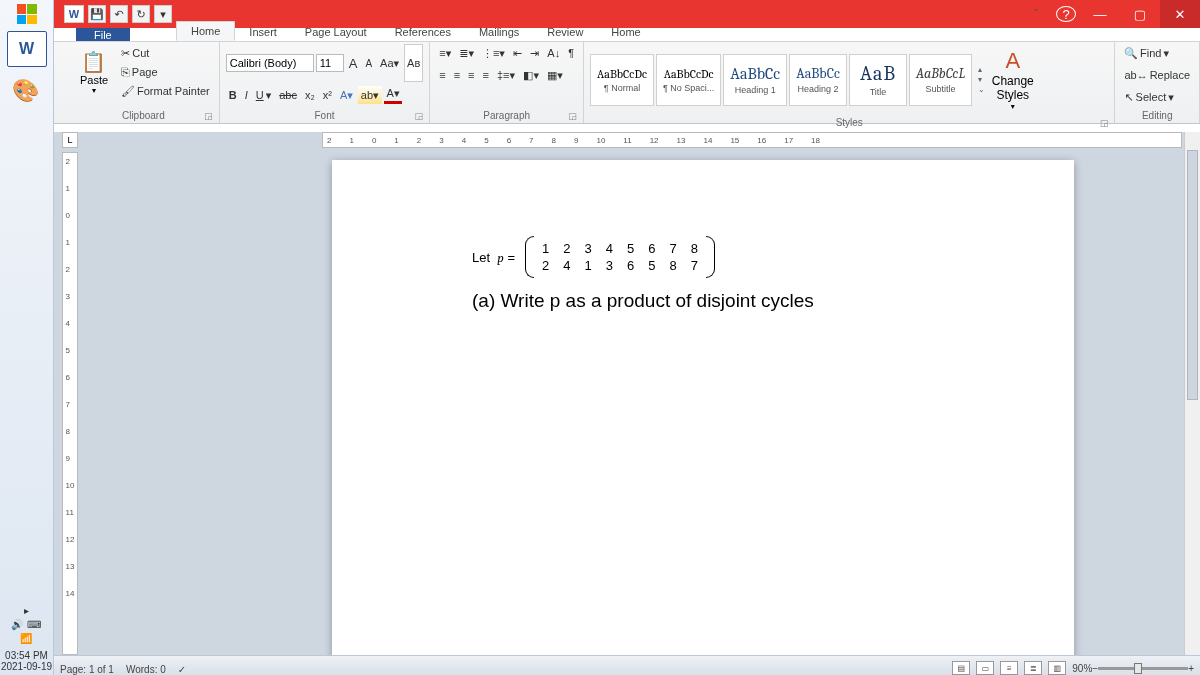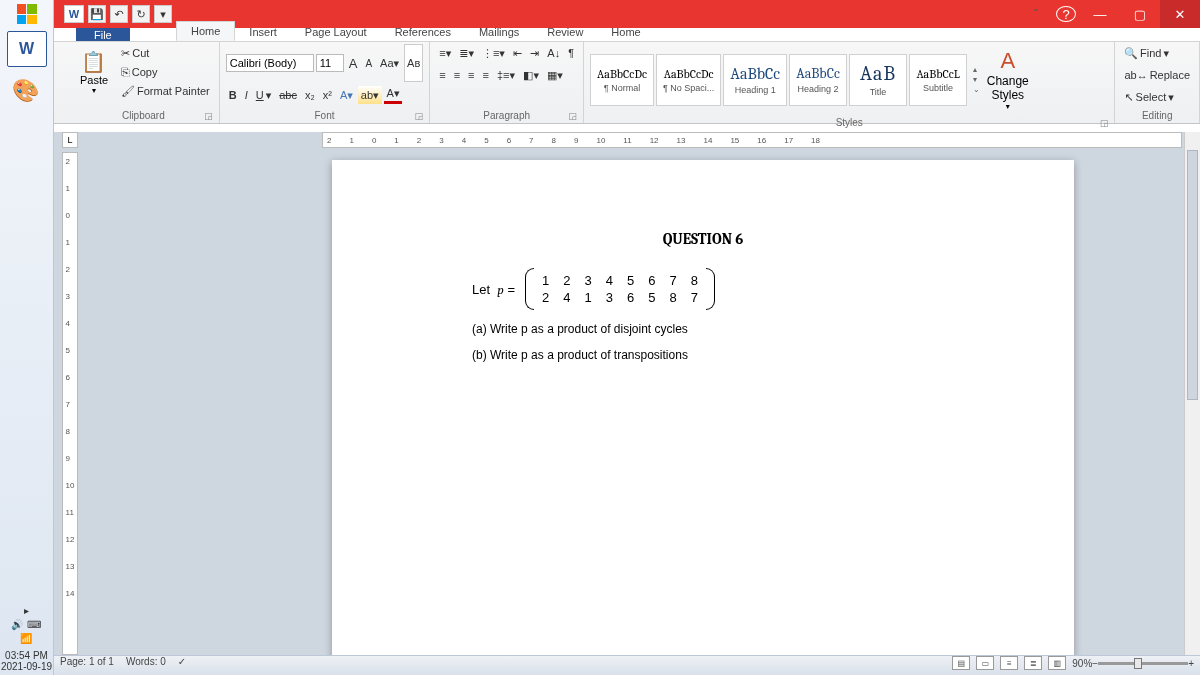--- a/index.html
+++ b/index.html
@@ -35,21 +35,21 @@
 .bigbtn .icon { font-size:20px; }
 .col { display:flex; flex-direction:column; gap:1px;}
 .row { display:flex; gap:2px; align-items:center;}
 select.fake, input.fake { font-size:11px; border:1px solid #bbb; height:18px; padding:0 3px; background:#fff;}
 .stylebox { border:1px solid #d0d0d0; background:#fff; padding:2px 6px; text-align:center; min-width:58px; display:flex; flex-direction:column; align-items:center; justify-content:center; height:52px;}
 .stylebox .samp { font-family:Cambria,serif; }
 .stylebox .samp.normal { font-size:12px;}
 .stylebox .samp.h1 { font-size:16px; color:#1f497d;}
 .stylebox .samp.h2 { font-size:14px; color:#1f497d;}
 .stylebox .samp.title { font-size:20px; color:#17365d; letter-spacing:1px;}
-.stylebox .samp.subtitle { font-size:12px; color:#000000; }
+.stylebox .samp.subtitle { font-size:14px; color:#404040; font-style:italic;}
 .stylebox .lab { font-size:9px; color:#555; margin-top:2px;}
 
 
 .left-taskbar { position:absolute; left:0; top:0; bottom:0; width:54px; background:linear-gradient(#f3f6fb,#dde6f1); border-right:1px solid #bcc7d8; display:flex; flex-direction:column; align-items:center; z-index:5;}
 .left-taskbar .start { width:54px; height:28px; display:flex; align-items:center; justify-content:center;}
 .left-taskbar .start .winlogo { width:20px; height:20px; display:grid; grid-template:1fr 1fr/1fr 1fr; gap:1px;}
 .left-taskbar .start .winlogo span:nth-child(1){background:#f25022;}
 .left-taskbar .start .winlogo span:nth-child(2){background:#7fba00;}
 .left-taskbar .start .winlogo span:nth-child(3){background:#00a4ef;}
 .left-taskbar .start .winlogo span:nth-child(4){background:#ffb900;}
@@ -68,29 +68,29 @@
 .vruler .marks { display:flex; flex-direction:column; gap:18px; padding-top:4px;}
 .page { position:absolute; left:278px; top:28px; width:742px; min-height:900px; background:#fff; box-shadow:0 2px 8px rgba(0,0,0,.3); padding:70px 100px; font-family:"Cambria","Times New Roman",serif; color:#000; }
 .page .qtitle { text-align:center; font-weight:bold; font-size:15px; margin-bottom:24px; font-family:"Cambria",serif;}
 .page .let { font-size:13px; margin:10px 0 16px 40px; display:flex; align-items:center; gap:10px;}
 .page .matrix { display:inline-block; position:relative; padding:0 10px;}
 .page .matrix::before, .page .matrix::after { content:""; position:absolute; top:-4px; bottom:-4px; width:8px; border:1.5px solid #000;}
 .page .matrix::before { left:0; border-right:none; border-radius:10px 0 0 10px;}
 .page .matrix::after { right:0; border-left:none; border-radius:0 10px 10px 0;}
 .page .matrix table { border-collapse:collapse; }
 .page .matrix td { padding:1px 7px; font-size:13px; text-align:center;}
-.page .item { font-size:12px; margin:12px 0 12px 40px;}
+.page .item { font-size:19px; margin:12px 0 12px 40px;}
 .page em.var { font-style:italic; font-family:"Cambria",serif;}
 
 .rtabstrip { position:absolute; left:8px; top:0; width:16px; height:16px; background:#fff; border:1px solid #bbb; display:flex; align-items:center; justify-content:center; font-size:9px;}
 .vscroll { position:absolute; right:0; top:0; bottom:0; width:16px; background:#f0f0f0; border-left:1px solid #ccc;}
 .vscroll .thumb { position:absolute; left:2px; right:2px; top:18px; height:250px; background:#cfd5de; border:1px solid #aeb6c2;}
 
 
-.statusbar { position:absolute; left:54px; right:0; bottom:0; height:20px; background:linear-gradient(#eef1f5,#d9e0ea); border-top:1px solid #bcc7d8; display:flex; align-items:flex-start; font-size:10px; color:#444; padding:0 6px; gap:12px;}
+.statusbar { position:absolute; left:54px; right:0; bottom:0; height:20px; background:linear-gradient(#eef1f5,#d9e0ea); border-top:1px solid #bcc7d8; display:flex; align-items:flex-end; font-size:10px; color:#444; padding:0 6px; gap:12px;}
 .statusbar .right { margin-left:auto; display:flex; align-items:center; gap:6px;}
 .statusbar .viewbtn { width:18px; height:14px; border:1px solid #999; background:#fff; font-size:8px; display:flex; align-items:center; justify-content:center;}
 .statusbar .zoom { display:flex; align-items:center; gap:0;}
 .statusbar .slider { width:90px; height:3px; background:#999; position:relative;}
 .statusbar .slider .th { position:absolute; left:40%; top:-4px; width:8px; height:11px; background:#e8e8e8; border:1px solid #777;}
 .scissors { color:#333; }
 .tag { font-size:12px; }
 </style>
 </head>
 <body>
@@ -155,21 +155,21 @@
         <span>Paste</span>
         <span style="font-size:8px">▾</span>
       </div>
       <div class="col">
         <span class="rbtn">
             <span class="scissors">✂</span>
             <span>Cut</span>
           </span>
         <span class="rbtn">
             <span>⎘</span>
-            <span>Copy</span>
+            <span>Page</span>
           </span>
         <span class="rbtn">
             <span>🖌</span>
             <span>Format Painter</span>
           </span>
       </div>
     </div>
     <div class="glabel"><span>Clipboard</span><span class="dlg">◲</span></div>
   </div>
 
@@ -329,21 +329,20 @@
         <span>12</span>
         <span>13</span>
         <span>14</span>
       </div>
     </div>
   <div class="vscroll">
       <div class="thumb"></div>
     </div>
 
   <div class="page">
-    <div class="qtitle">QUESTION 6</div>
     <div class="let">
       <span><span>Let</span>&nbsp;&nbsp;<em class="var">p</em>&nbsp;<span>=</span></span>
       <span class="matrix">
         <table>
             <tbody>
               <tr id="mrow1">
                 <td>1</td>
                 <td>2</td>
                 <td>3</td>
                 <td>4</td>
@@ -360,21 +359,20 @@
                 <td>6</td>
                 <td>5</td>
                 <td>8</td>
                 <td>7</td>
               </tr>
             </tbody>
           </table>
       </span>
     </div>
     <div class="item">(a)  Write p as a product of disjoint cycles</div>
-    <div class="item">(b)  Write p as a product of transpositions</div>
   </div>
 </div>
 
 <div class="statusbar">
   <span>Page: 1 of 1</span>
   <span>Words: 0</span>
   <span>✓</span>
   <div class="right">
     <span class="viewbtn">▤</span>
     <span class="viewbtn">▭</span>

